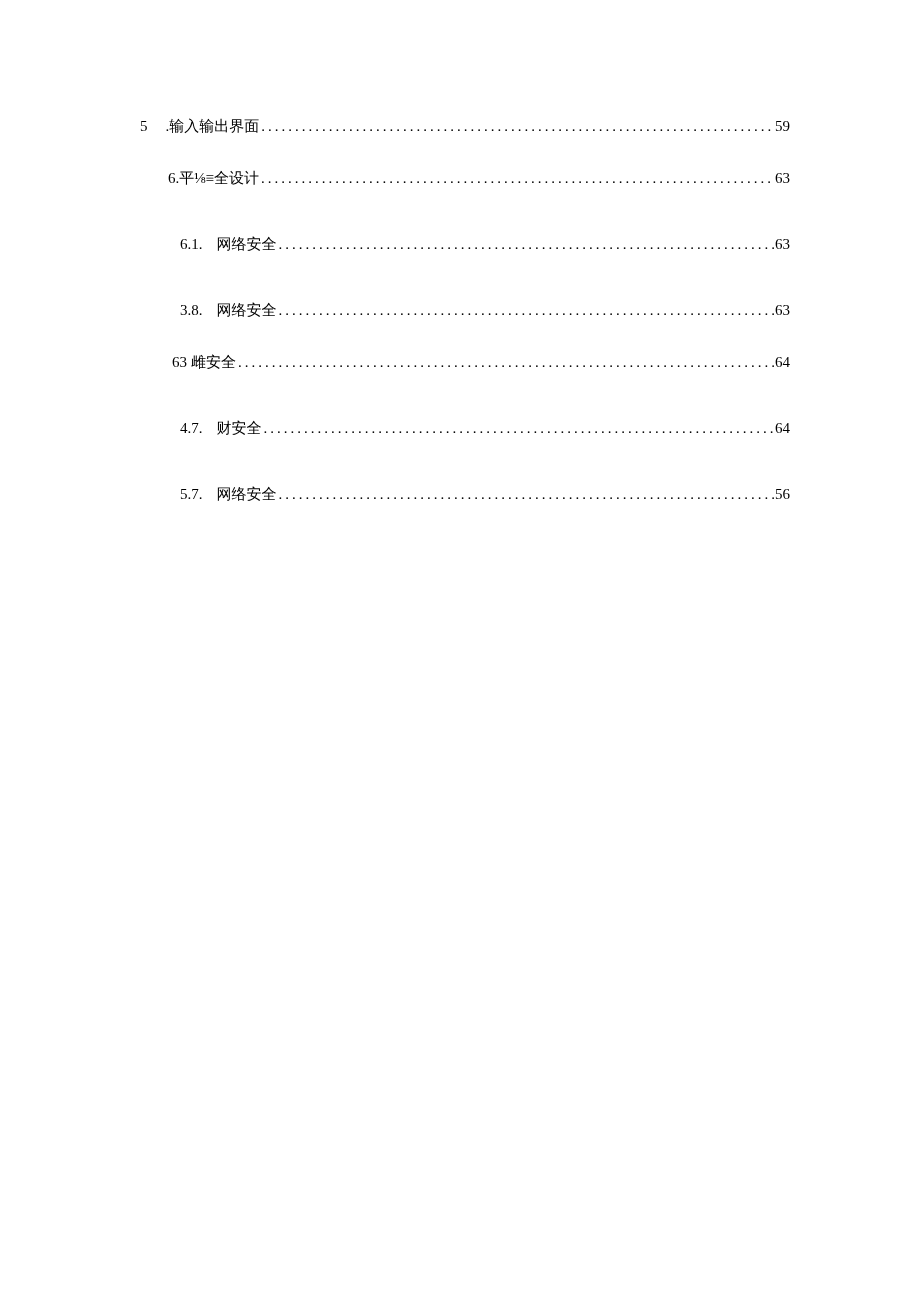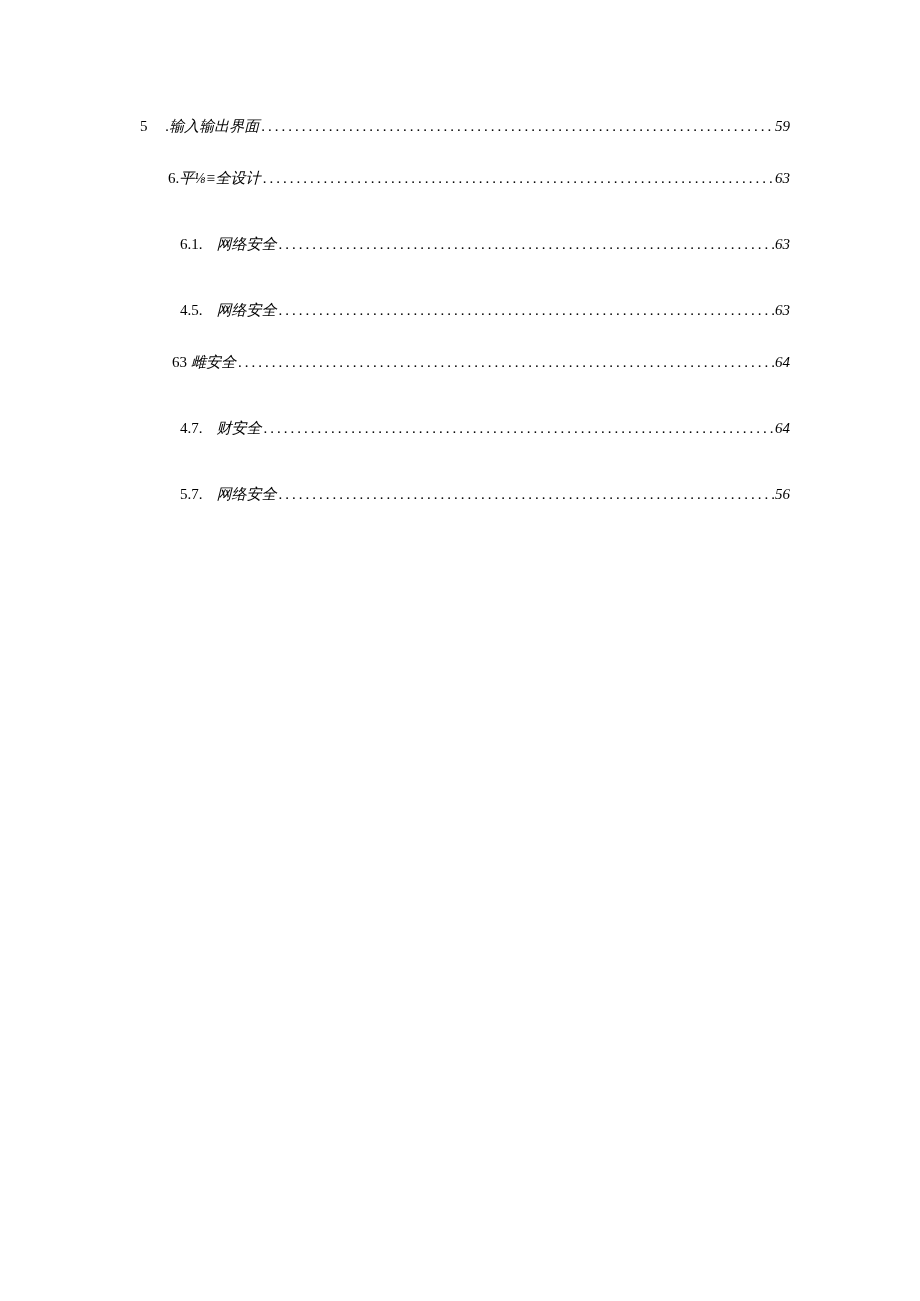--- a/index.html
+++ b/index.html
@@ -23,33 +23,31 @@
       display: flex;
       align-items: baseline;
       margin-bottom: 33px;
       white-space: nowrap;
     }
     .toc-number {
       flex-shrink: 0;
     }
     .toc-title {
       flex-shrink: 0;
-      font-style: italic;
     }
     .toc-dots {
       flex: 1;
       overflow: hidden;
       letter-spacing: 3px;
       color: #000;
       min-width: 0;
       padding: 0 2px;
     }
     .toc-page {
       flex-shrink: 0;
-      font-style: italic;
     }
     .level-0 {
       padding-left: 0px;
     }
     .level-0 .toc-number {
       padding-right: 18px;
     }
     .level-1 {
       padding-left: 28px;
     }
@@ -87,21 +85,21 @@
         <span class="toc-page">63</span>
       </div>
       <div class="toc-entry level-2">
         <span class="toc-number">6.1.</span>
         <span class="gap-md"></span>
         <span class="toc-title">网络安全</span>
         <span class="toc-dots">........................................................................................................................................................................................................</span>
         <span class="toc-page">63</span>
       </div>
       <div class="toc-entry level-2">
-        <span class="toc-number">4.5.</span>
+        <span class="toc-number">3.8.</span>
         <span class="gap-md"></span>
         <span class="toc-title">网络安全</span>
         <span class="toc-dots">........................................................................................................................................................................................................</span>
         <span class="toc-page">63</span>
       </div>
       <div class="toc-entry level-2b">
         <span class="toc-number">63</span>
         <span class="gap-sm"></span>
         <span class="toc-title">雌安全</span>
         <span class="toc-dots">........................................................................................................................................................................................................</span>

